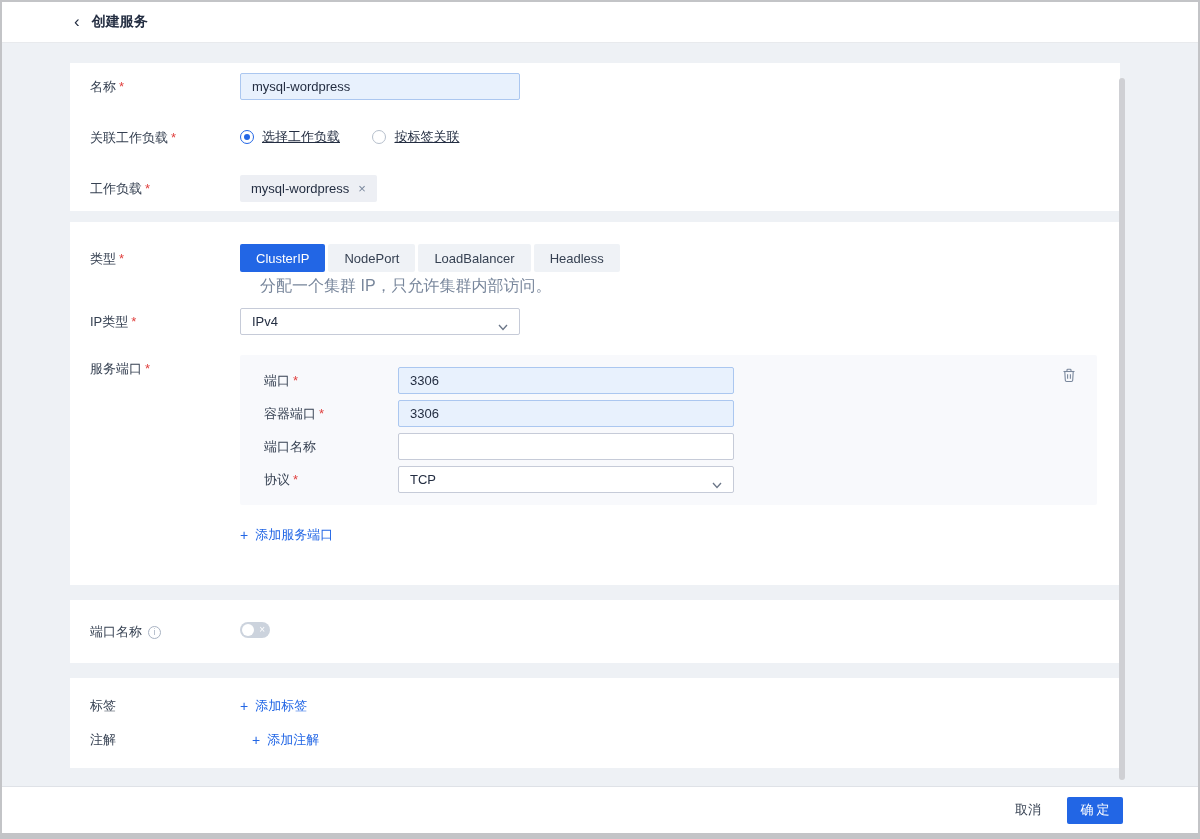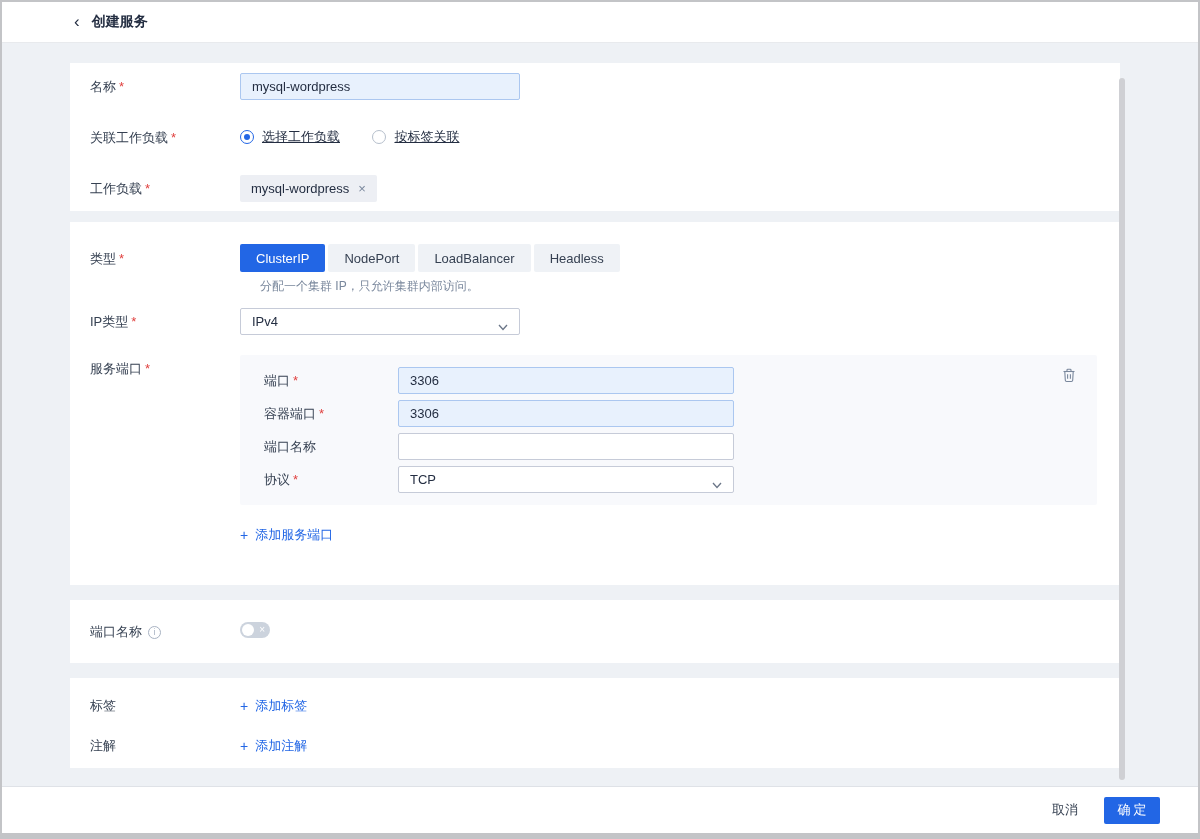--- a/index.html
+++ b/index.html
@@ -75,21 +75,21 @@
   .tag .x { margin-left:9px; color:#79879c; font-size:13px; cursor:pointer; }
 
   
   .typegrp { display:flex; gap:3px; }
   .typebtn {
     height:28px; padding:0 16px; display:flex; align-items:center;
     background:#eff2f6; color:#364152; font-size:13px; border:none;
     border-radius:2px; cursor:pointer; font-family:"Liberation Sans", sans-serif;
   }
   .typebtn.active { background:#2266e5; color:#fff; }
-  .hint { margin-left:170px; margin-top:6px; font-size:12px; color:#79879c; line-height:16px; }
+  .hint { margin-left:170px; margin-top:6px; font-size:16px; color:#79879c; line-height:16px; }
   .mt14 { margin-top:14px; }
   .mt20 { margin-top:20px; }
   .mt24 { margin-top:24px; }
 
   
   .panel {
     position:relative; width:857px; background:#f8f9fc; border-radius:2px;
     padding:12px 0 12px 24px;
   }
   .panel .row + .row { margin-top:6px; }
@@ -114,28 +114,28 @@
     background:#ccd3dd; cursor:pointer; display:inline-block;
   }
   .toggle .knob {
     position:absolute; left:2px; top:2px; width:12px; height:12px;
     border-radius:50%; background:#fff;
   }
   .toggle .off-x {
     position:absolute; right:5px; top:1px; color:#fff; font-size:10px; line-height:14px;
   }
 
-  .card4 .row + .row { margin-top:20px; }
+  .card4 .row + .row { margin-top:14px;gap:12px; }
   .card4 .lbl { line-height:20px; }
 
   
   .footer {
     position:absolute; left:0; right:0; bottom:0; height:47px; background:#fff;
     border-top:1px solid #dfe2e7; display:flex; align-items:center;
-    justify-content:flex-end; padding-right:38px; gap:26px;
+    justify-content:flex-end; padding-right:75px; gap:26px;
   }
   .btn-text {
     background:none; border:none; font-size:13px; color:#364152; cursor:pointer;
     font-family:"Liberation Sans", sans-serif;
   }
   .btn-primary {
     min-width:56px; height:27px; background:#2266e5; color:#fff; border:none;
     border-radius:2px; font-size:13px; cursor:pointer; letter-spacing:3px;
     padding:0 8px 0 11px; font-family:"Liberation Sans", sans-serif;
   }

